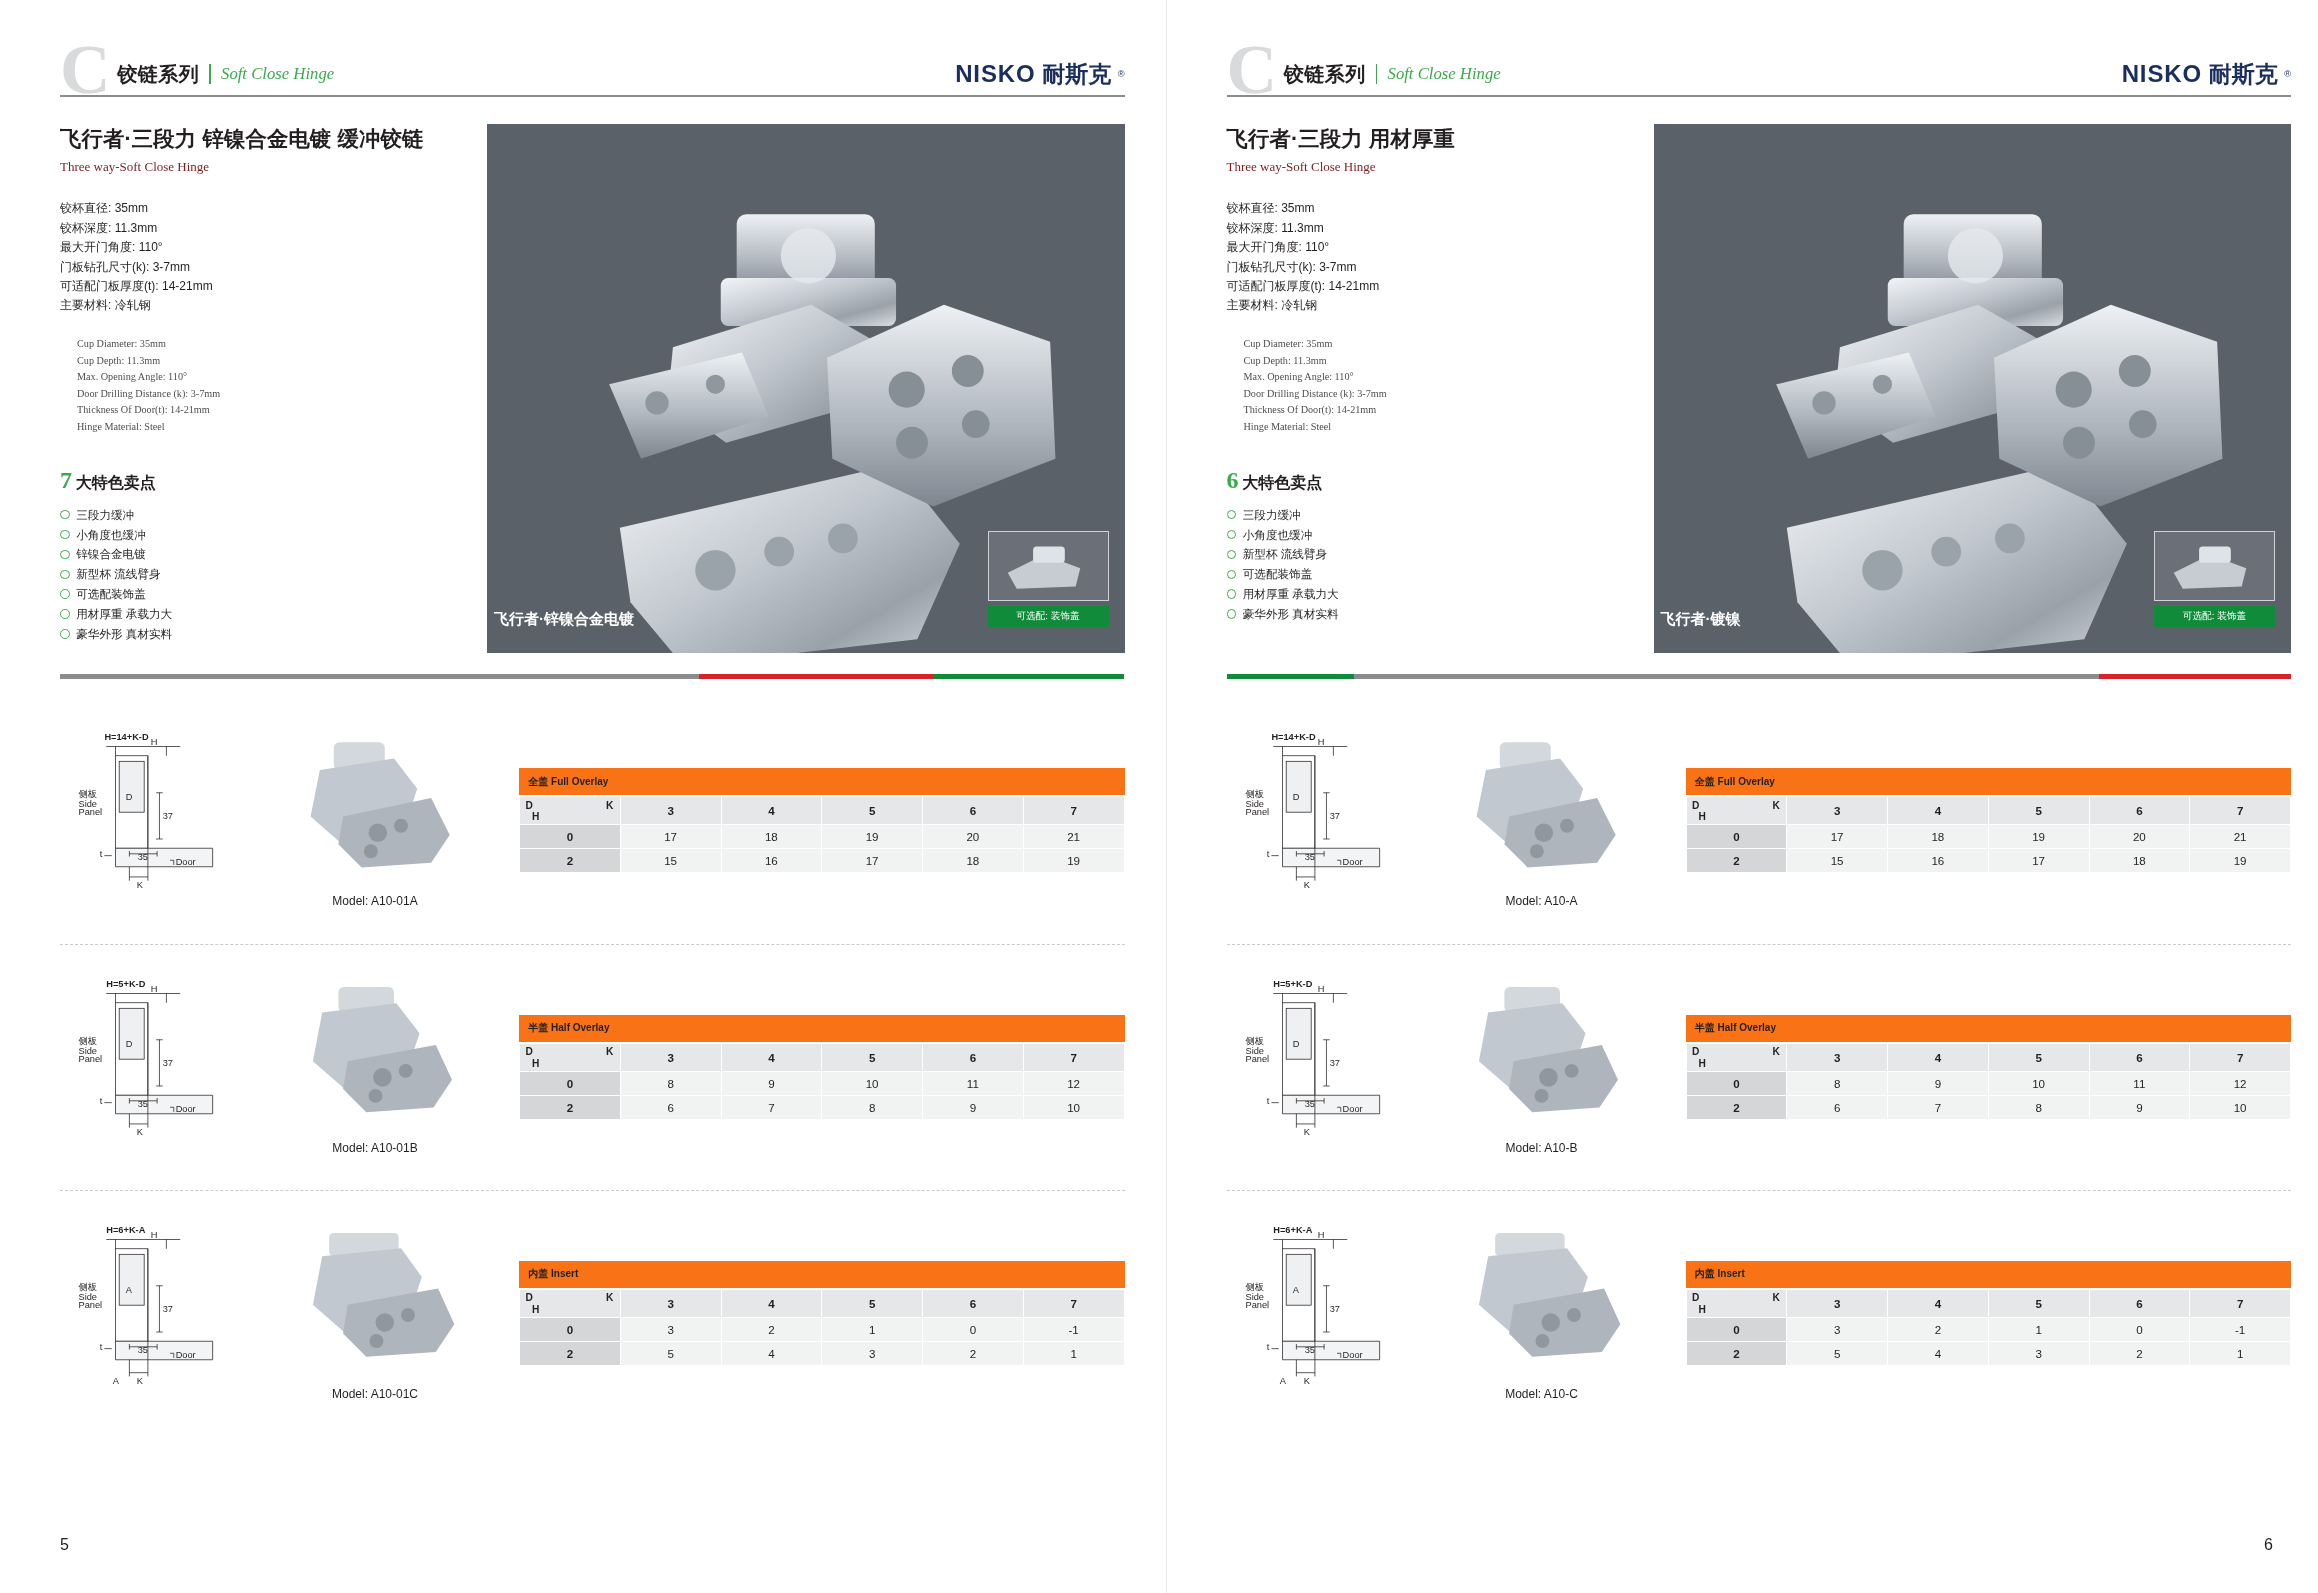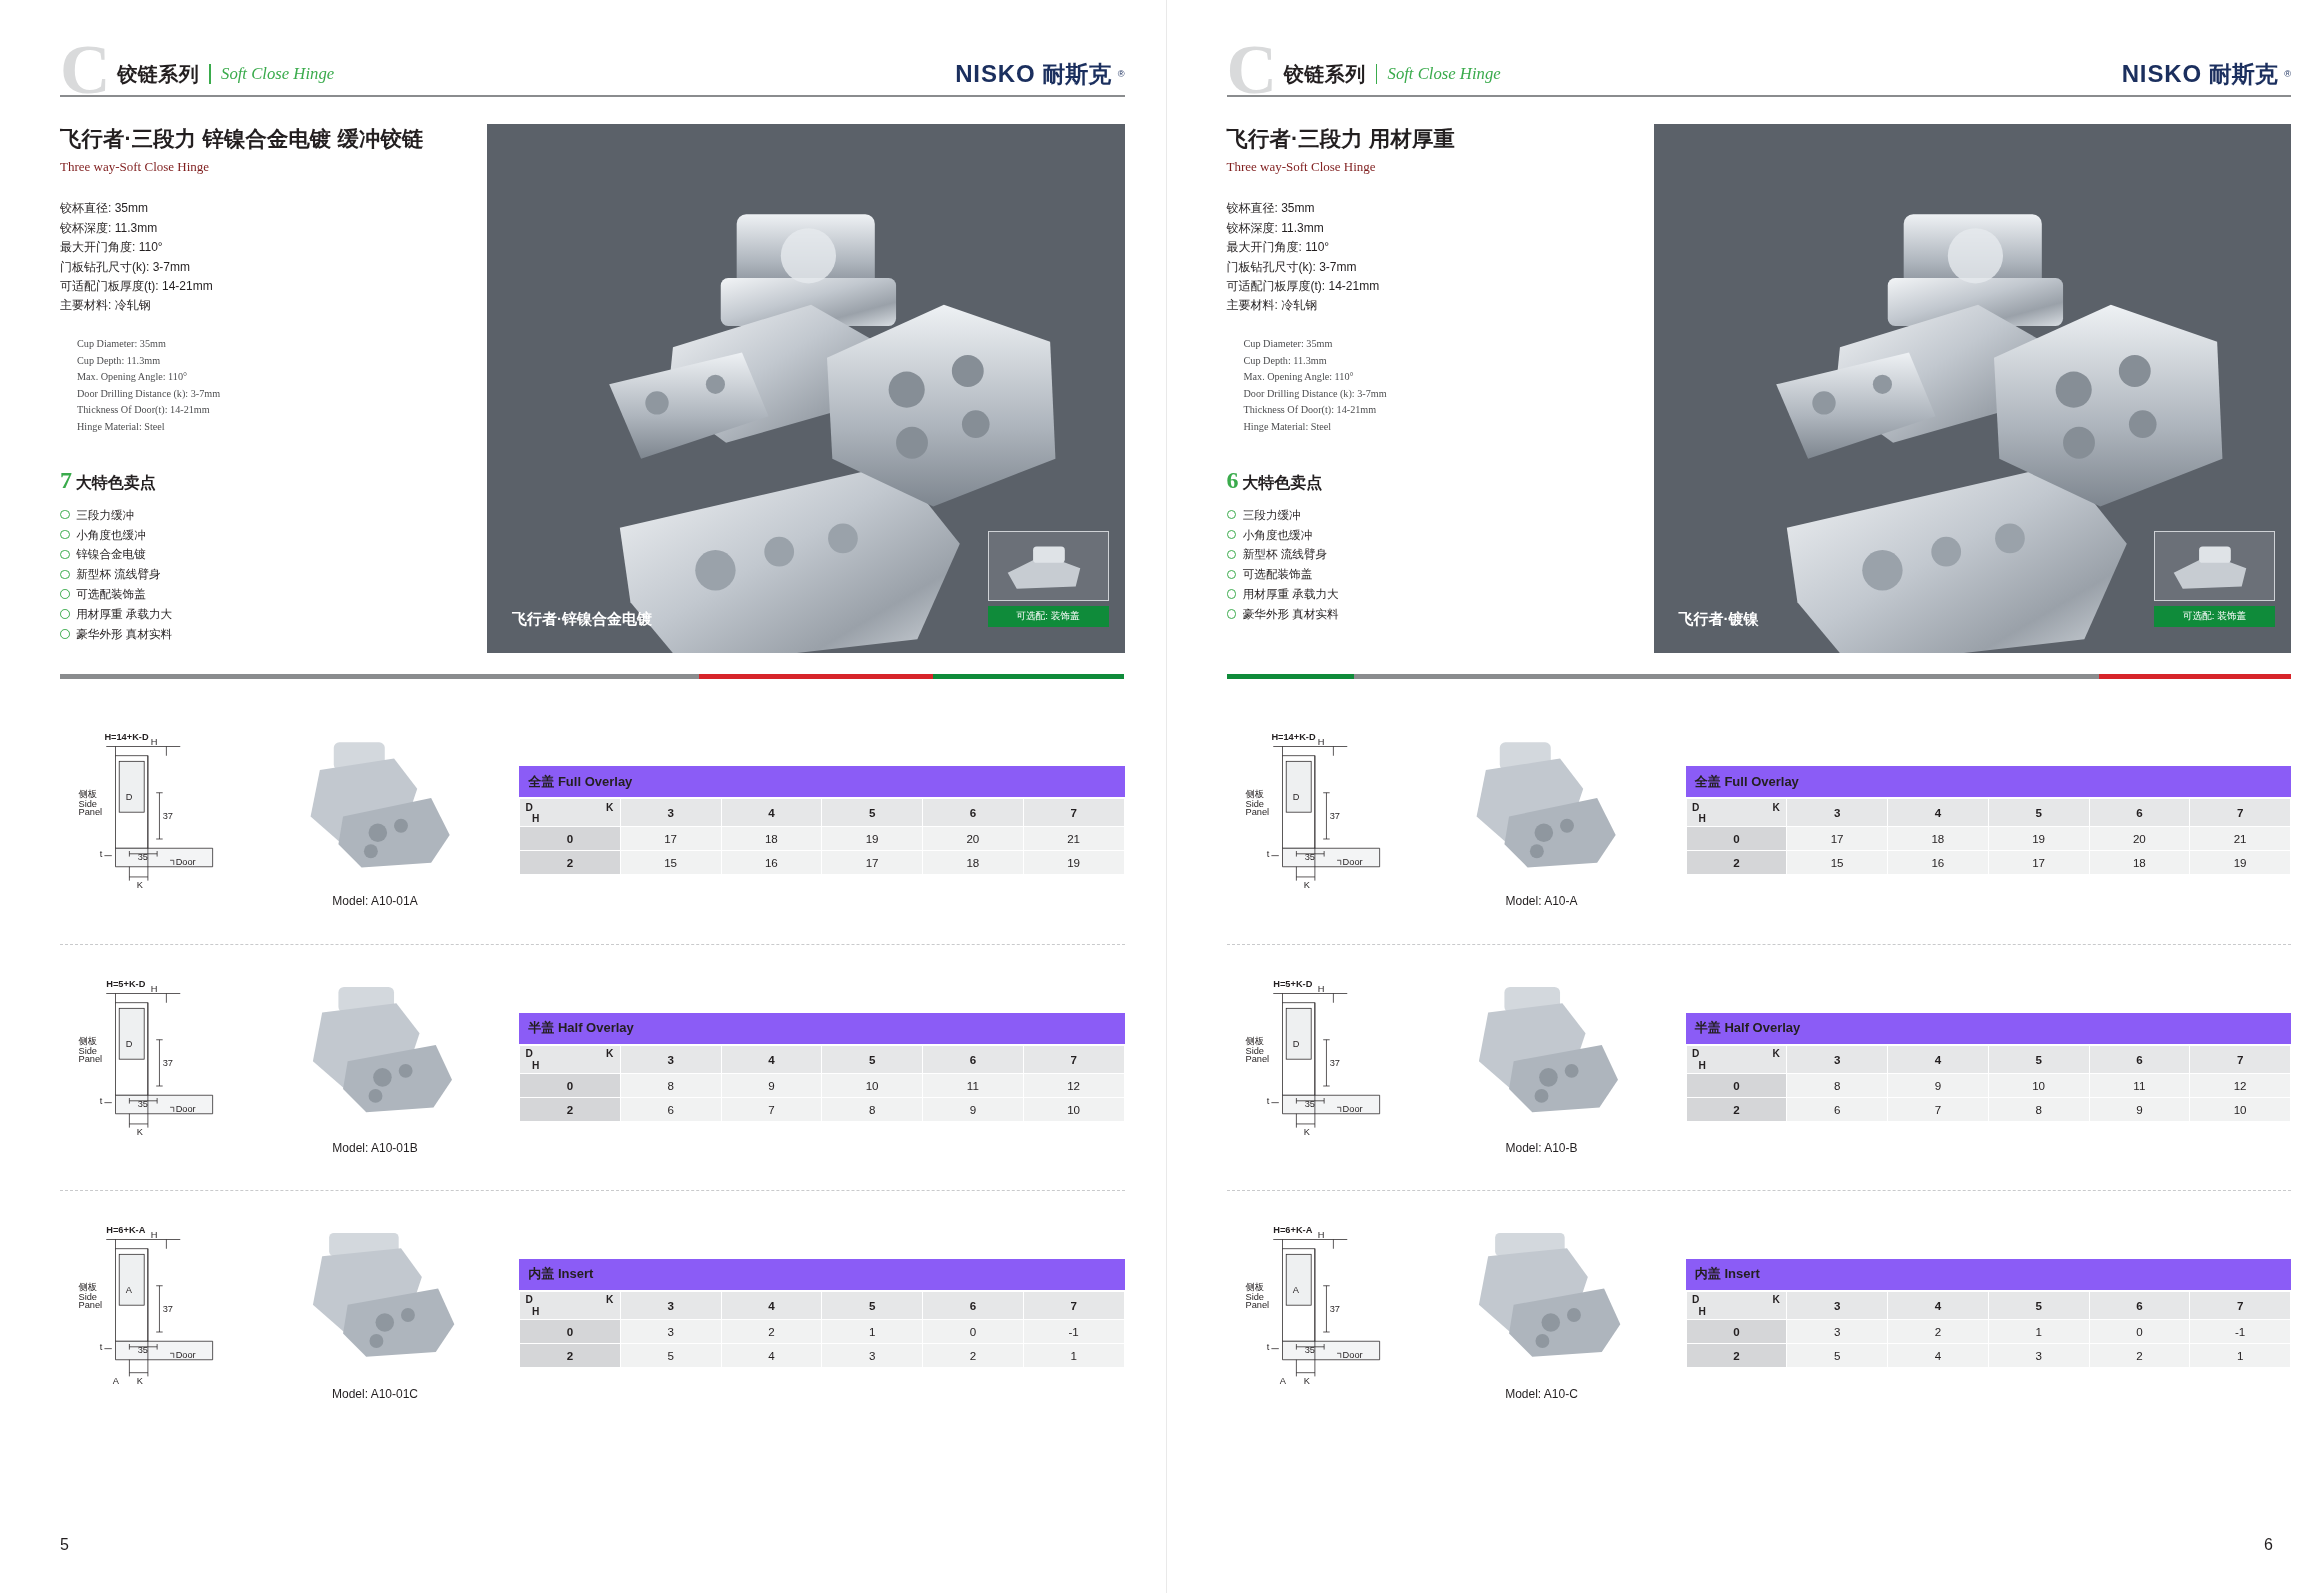--- a/index.html
+++ b/index.html
@@ -44,21 +44,21 @@
   .sell-list { margin-top: 10.2px; }
   .sell-item { display: flex; align-items: center; gap: 6.5px; font-size: 11.6px; line-height: 1.72; }
   .bullet { width: 9.7px; height: 9.7px; border-radius: 50%; border: 1.4px solid #3aab4c; display: inline-block; flex: none; }
 
   
   .photo {
     flex: 1; position: relative; background: #5b6169; min-height: 529px;
     overflow: hidden;
   }
   .photo-caption {
-    position: absolute; left: 25px; bottom: 24px; color: #fff; font-size: 15px; font-weight: 700;
+    position: absolute; left: 7px; bottom: 24px; color: #fff; font-size: 15px; font-weight: 700;
   }
   .thumb {
     position: absolute; right: 16px; bottom: 52px; width: 121px; height: 70px; background: #6b7078;
     border: 0.9px solid #cfd2d6;
   }
   .thumb-lbl {
     position: absolute; right: 16px; bottom: 26px; width: 121px; height: 21.3px; background: #0f8b3a;
     color: #fff; font-size: 9.7px; display: flex; align-items: center; justify-content: center;
   }
   
@@ -68,21 +68,21 @@
   .tri-rule i { display: block; height: 100%; }
 
   
   .rows { margin-top: 18.5px; }
   .row { display: flex; align-items: center; height: 246px; position: relative; }
   .row + .row { border-top: 0.9px dashed #c9cacc; }
   .diag { width: 185px; position: relative; height: 185px; }
   .prod { width: 260px; position: relative; height: 195px; display: flex; flex-direction: column; align-items: center; justify-content: center; }
   .prod-lbl { font-size: 12px; color: #231f20; margin-top: 8.3px; }
   .tbl-wrap { flex: 1; padding-left: 14px; }
-  .tbl-title { background: #8b5cf6; font-size: 13px; font-weight: 700; padding: 6.5px 9.3px; border-bottom: 0.9px solid #fff;}
+  .tbl-title { background: #f97316; font-size: 10px; font-weight: 700; padding: 6.5px 9.3px; border-bottom: 0.9px solid #fff;}
   table.ov { border-collapse: collapse; width: 100%; }
   table.ov td, table.ov th {
     border: 0.9px solid #ffffff; font-size: 11.6px; text-align: center; padding: 5.1px 0; font-weight: 400;
     background: #f1f2f2; width: 16%;
   }
   table.ov th.cornr { background: #e6e7e8; position: relative; height: 28px; }
   table.ov td.hd { background: #e6e7e8; font-weight: 700; }
   table.ov td.rowhd { background: #d5d6d8; font-weight: 700; }
   .cornr-d { position: absolute; left: 5.6px; top: 2.8px; font-size: 10.2px; font-weight: 700; }
   .cornr-k { position: absolute; right: 6.5px; top: 2.8px; font-size: 10.2px; font-weight: 700; }

